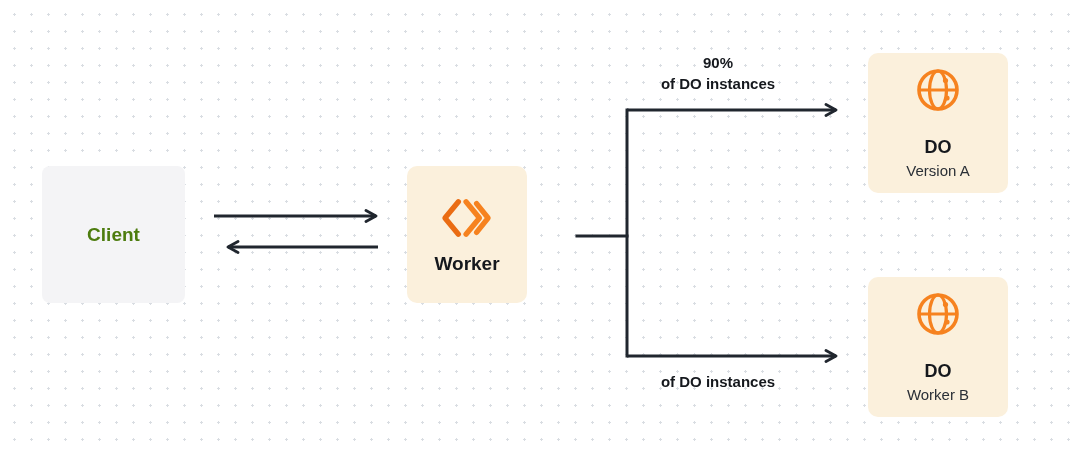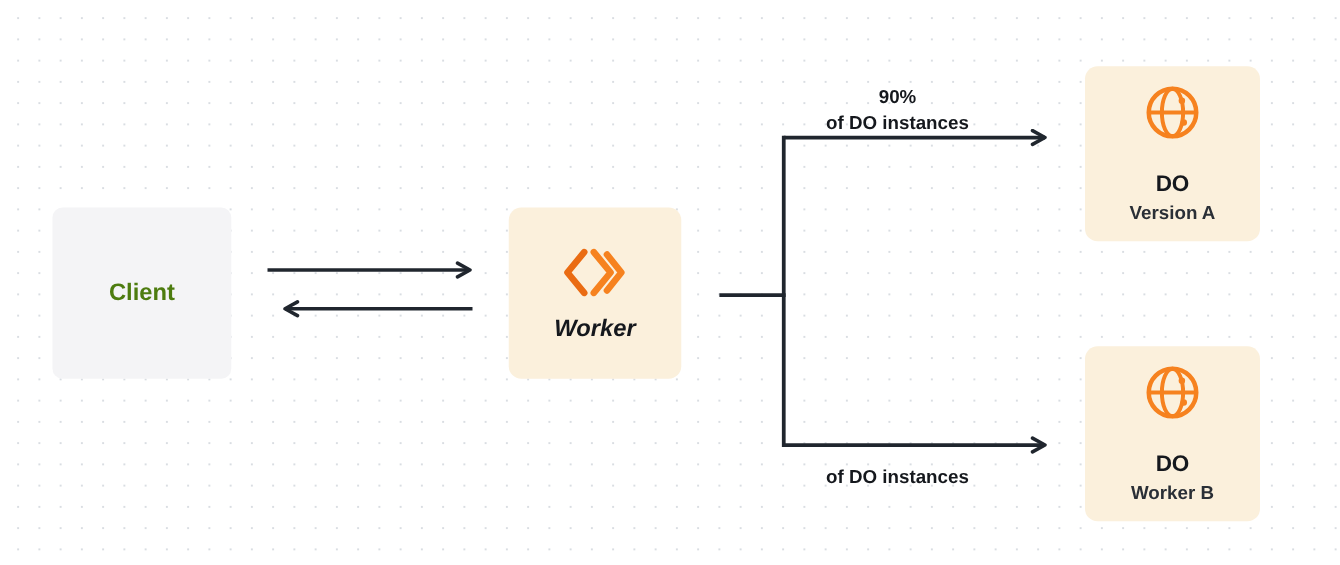--- a/index.html
+++ b/index.html
@@ -29,56 +29,55 @@
   }
   .client-box{
     left:42px;top:166px;width:143px;height:137px;
     background:#f4f4f6;
     border-radius:8px;
   }
   .client-box .label{
     font-size:19px;font-weight:700;color:#4d7c0f;
   }
   .worker-box{
-    left:407px;top:166px;width:138px;height:137px;
+    left:407px;top:166px;width:120px;height:137px;
     background:#fbf0dc;
     gap:12px;
-    font-style:italic;
   }
   .worker-box .label{
     font-size:19px;font-weight:700;color:#15181d;
   }
   .do-box{
     background:#fbf0dc;
     width:140px;height:140px;
     gap:4px;
   }
   .do-a{left:868px;top:53px;}
   .do-b{left:868px;top:277px;}
   .do-box .do-title{
     font-size:18px;font-weight:700;color:#15181d;
     margin-top:20px;line-height:1.1;
   }
   .do-box .do-subtitle{
-    font-size:15px;font-weight:700;color:#2a2f36;line-height:1.2;
+    font-size:15px;font-weight:400;color:#2a2f36;line-height:1.2;
   }
   .connector-layer{
     position:absolute;left:0;top:0;width:1072px;height:452px;
     pointer-events:none;
   }
   .pct-label{
     position:absolute;
     width:176px;
     text-align:center;
     font-size:15px;
     font-weight:700;
     color:#15181d;
     line-height:21px;
   }
-  .pct-top{left:630px;top:52px;margin-top:15px;}
+  .pct-top{left:630px;top:52px;}
   .pct-bottom{left:630px;top:371px;}
   .icon-wrap{display:flex;align-items:center;justify-content:center;}
 </style>
 </head>
 <body>
 
 <div class="stage">
 
   <svg class="connector-layer" width="1072" height="452" viewBox="0 0 1072 452" xmlns="http://www.w3.org/2000/svg">
     <defs>

